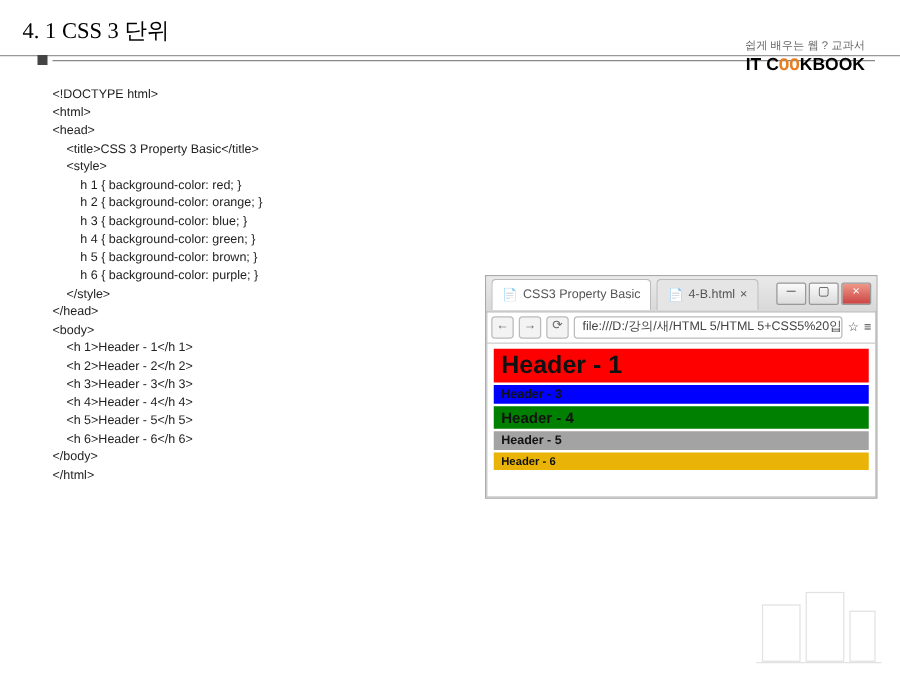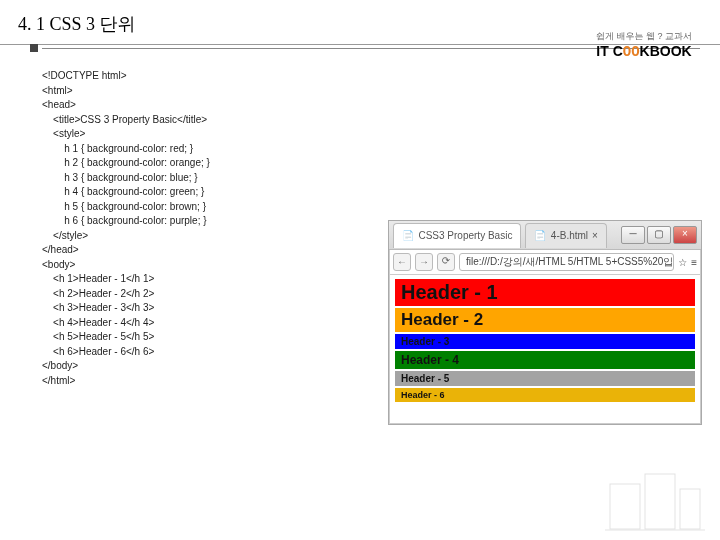--- a/index.html
+++ b/index.html
@@ -31,21 +31,21 @@
     flex: 1;
     height: 1px;
     background: #888;
     margin-left: 4px;
     margin-right: 20px;
   }
   .logo {
     position: absolute;
     top: 26px;
     right: 28px;
-    text-align: center;
+    text-align: right;
     font-size: 14px;
     font-weight: bold;
     line-height: 1.2;
   }
   .logo small { font-size: 9px; color:#666; font-weight: normal; }
   .logo .ok { color: #e67e22; font-family: Liberation Mono, monospace; }
   .code-block {
     font-family: "Malgun Gothic", "Segoe UI", sans-serif;
     font-size: 10px;
     line-height: 1.45;
@@ -207,21 +207,20 @@
   <div class="addr">
     <div class="nav-ic">←</div>
     <div class="nav-ic">→</div>
     <div class="nav-ic">⟳</div>
     <div class="url">file:///D:/강의/새/HTML 5/HTML 5+CSS5%20입문/소스/4장/...</div>
     <div>☆</div>
     <div>≡</div>
   </div>
   <div class="page">
     <div class="hdr h1" style="background-color:#ff0000">Header - 1</div>
-    <div class="hdr h2" style="background-color:#ffa500">Header - 2</div>
     <div class="hdr h3" style="background-color:#0000ff">Header - 3</div>
     <div class="hdr h4" style="background-color:#008000">Header - 4</div>
     <div class="hdr h5" style="background-color:#a3a3a3">Header - 5</div>
     <div class="hdr h6" style="background-color:#eab308">Header - 6</div>
   </div>
 </div>
 
 <svg class="watermark" viewBox="0 0 100 80">
   <rect x="5" y="30" width="30" height="45" fill="none" stroke="#444"></rect>
   <rect x="40" y="20" width="30" height="55" fill="none" stroke="#444"></rect>

